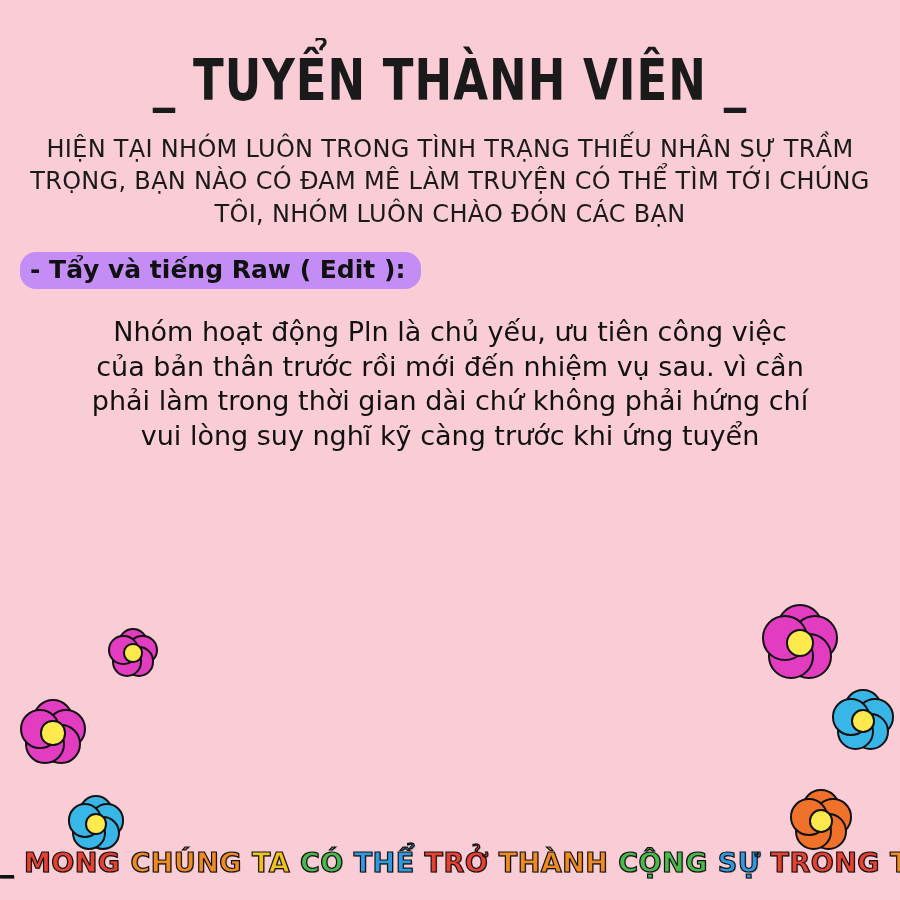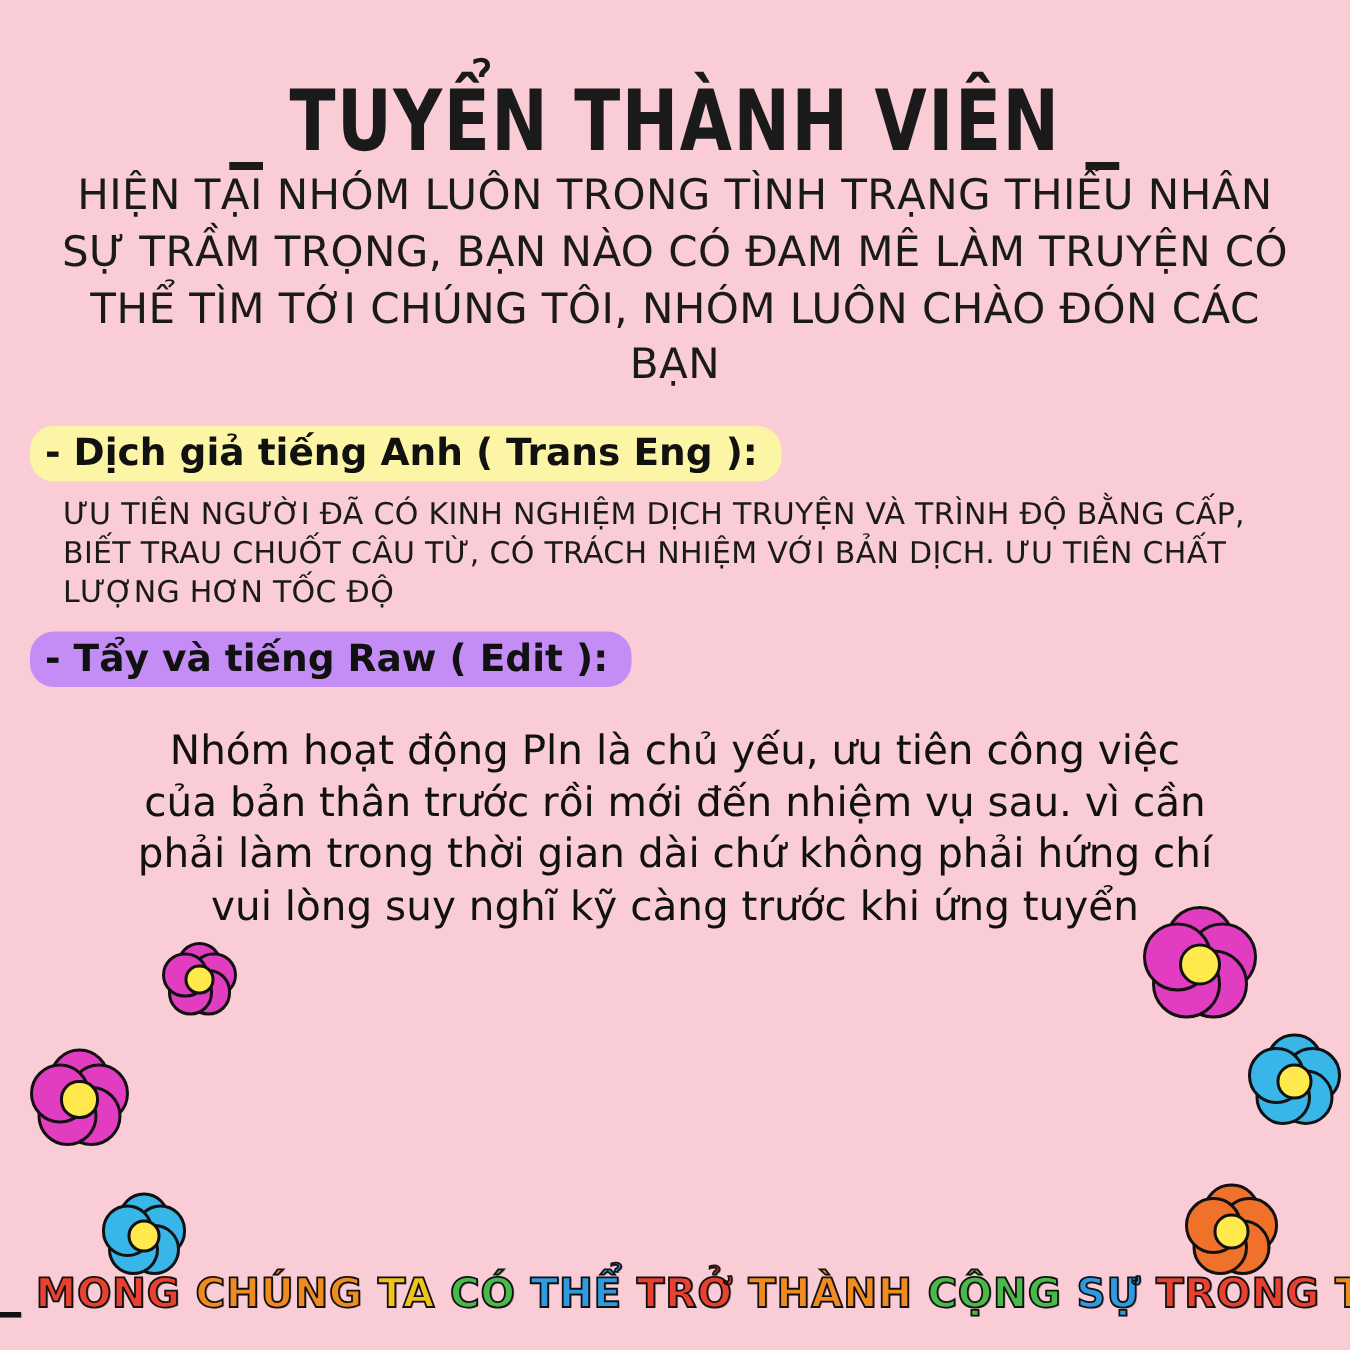--- a/index.html
+++ b/index.html
@@ -31,25 +31,25 @@
     color: #1a1a1a;
     padding-top: 38px;
     text-transform: uppercase;
     transform: scaleY(1.25);
     transform-origin: top center;
   }
 
   
   .intro {
     text-align: center;
-    font-size: 28px;
+    font-size: 24px;
     line-height: 1.35;
     color: #1a1a1a;
     text-transform: uppercase;
-    margin-top: 20px;
+    margin-top: 42px;
     padding: 0 28px;
     letter-spacing: 0.3px;
   }
 
   
   .sections {
     margin-top: 22px;
     padding: 0 0 0 14px;
   }
   .section { margin-bottom: 14px; }
@@ -132,24 +132,20 @@
 <body style="background: rgb(249, 204, 214);">
 
 <div class="page">
 
   <div class="title">_ TUYỂN THÀNH VIÊN _</div>
 
   <div class="intro">HIỆN TẠI NHÓM LUÔN TRONG TÌNH TRẠNG THIẾU NHÂN SỰ TRẦM TRỌNG, BẠN NÀO CÓ ĐAM MÊ LÀM TRUYỆN CÓ THỂ TÌM TỚI CHÚNG TÔI, NHÓM LUÔN CHÀO ĐÓN CÁC BẠN</div>
 
   <div class="sections">
 
-    <div class="section">
-      <div class="sec-head" style="background: rgb(253, 245, 166);">- Dịch giả tiếng Anh ( Trans Eng ):</div>
-      <div class="sec-body">ƯU TIÊN NGƯỜI ĐÃ CÓ KINH NGHIỆM DỊCH TRUYỆN VÀ TRÌNH ĐỘ BẰNG CẤP, BIẾT TRAU CHUỐT CÂU TỪ, CÓ TRÁCH NHIỆM VỚI BẢN DỊCH. ƯU TIÊN CHẤT LƯỢNG HƠN TỐC ĐỘ</div>
-    </div>
 
     <div class="section">
     </div>
 
     <div class="section">
       <div class="sec-head" style="background: rgb(196, 141, 245);">- Tẩy và tiếng Raw ( Edit ):</div>
     </div>
 
   </div>
 

